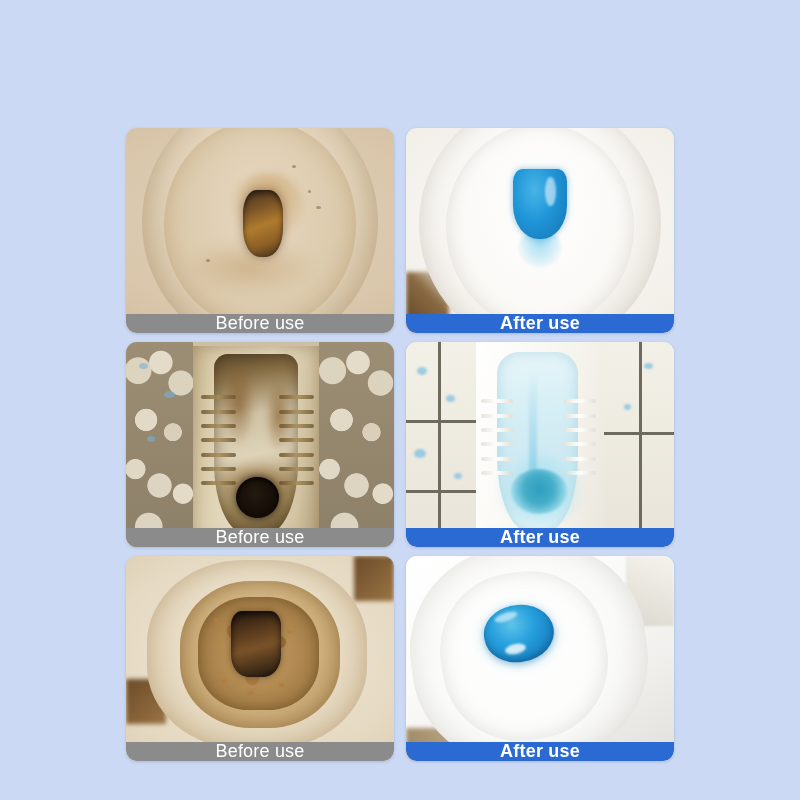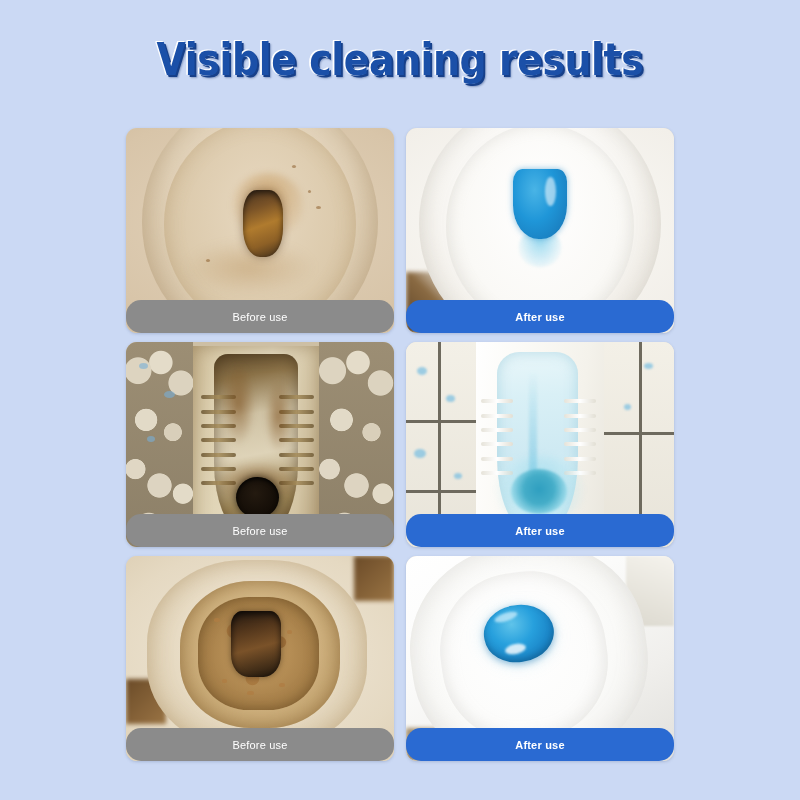--- a/index.html
+++ b/index.html
@@ -49,28 +49,27 @@
     overflow:hidden;
     box-shadow:0 1px 3px rgba(90,110,150,.30);
     background:#ded8cc;
   }
   .photo{
     position:absolute;inset:0;
     overflow:hidden;
   }
   .label{
     position:absolute;left:0;bottom:0;
-    width:268px;height:33px;
+    width:268px;height:19px;
     display:flex;align-items:center;justify-content:center;
     color:#ffffff;
-    font-size:11px;
+    font-size:18px;
     letter-spacing:.2px;
     border-bottom-left-radius:11px;
     border-bottom-right-radius:11px;
-    border-radius:15px;
   }
   .label.before{background:#8b8b8b;}
   .label.after{background:#2a6ad2;font-weight:bold;}
 
   
 
   
   .p-r1b{background:
       radial-gradient(ellipse 150% 120% at 50% 45%, #e2d2bb 0%, #d8c5a9 45%, #c9b392 75%, #b6a183 100%);
   }
@@ -318,23 +317,20 @@
   .p-r3a .hl2{
     position:absolute;left:33%;top:28%;width:9%;height:4%;
     border-radius:50%;background:rgba(210,240,252,.7);filter:blur(1px);transform:rotate(-18deg);
   }
 </style>
 </head>
 <body>
 
 <div class="page">
 
-  <div class="title-wrap">
-    <div class="title">Visible cleaning results</div>
-  </div>
 
   <div class="grid">
 
     <div class="card">
       <div class="photo p-r1b">
         <div class="rim"></div>
         <div class="inner"></div>
         <div class="stain1"></div>
         <div class="stain2"></div>
         <div class="hole"></div>

